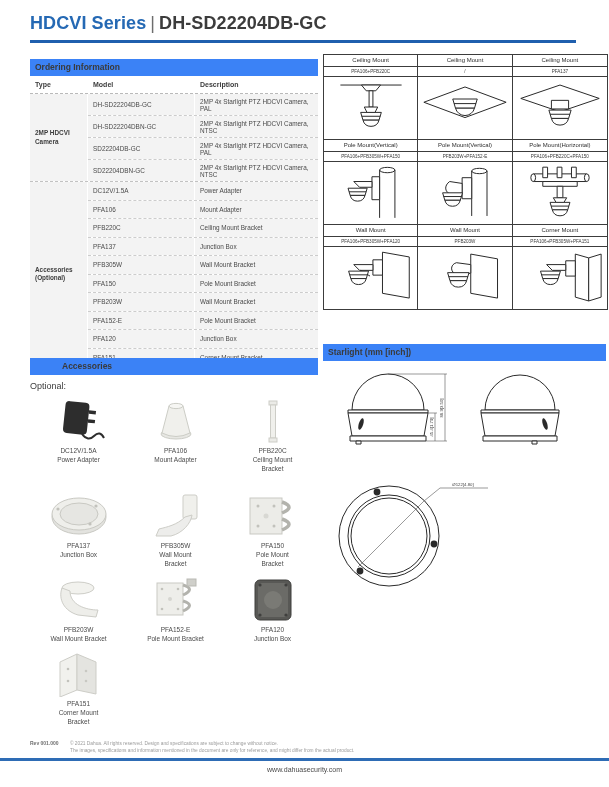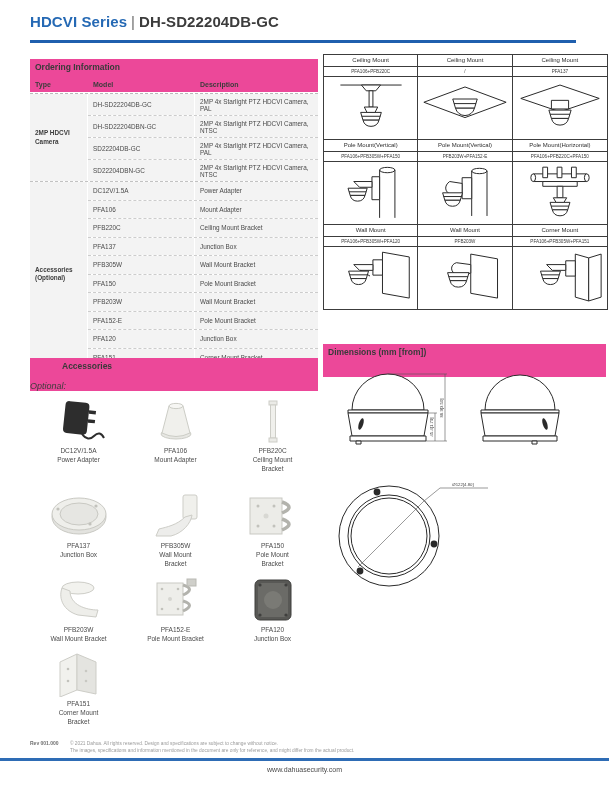--- a/index.html
+++ b/index.html
@@ -1,27 +1,27 @@
 <!DOCTYPE html>
 <html><head>
 <meta charset="utf-8">
 <style>
   html,body{margin:0;padding:0;background:#fff;}
   .page{position:relative;width:609px;height:787px;background:#fff;overflow:hidden;
         font-family:"Liberation Sans",sans-serif;color:#4a4a4a;}
 
   
-  .hdr{position:absolute;left:30px;top:13px;font-size:15px;font-weight:bold;letter-spacing:.1px;}
+  .hdr{position:absolute;left:30px;top:13px;font-size:18px;font-weight:bold;letter-spacing:.1px;}
   .hdr .series{color:#2569b4;}
   .hdr .sep{color:#6d6d6d;padding:0 4px;font-weight:normal;}
   .hdr .model{color:#3c3c3c;}
   .hdr-rule{position:absolute;left:30px;top:40px;width:546px;height:3px;background:#1f5fae;}
 
   
-  .sec-bar{position:absolute;height:33px;line-height:17px;background:#ec4899;color:#3a3a3a;
+  .sec-bar{position:absolute;height:17px;line-height:17px;background:#3b82f6;color:#3a3a3a;
            font-size:8.5px;font-weight:bold;padding-left:5px;box-sizing:border-box;}
   .ordering-bar{left:30px;top:59px;width:288px;}
   .dim-bar{left:323px;top:344px;width:283px;}
   .acc-bar{left:30px;top:358px;width:288px;padding-left:32px;}
 
   
   .otable{position:absolute;left:30px;top:76px;width:288px;font-size:6.4px;color:#4a4a4a;}
   .ohead{display:flex;height:17px;align-items:center;border-bottom:1px dashed #b9b9b9;}
   .ohead .ocell{font-weight:bold;font-size:7px;color:#3c3c3c;background:none;}
   .ocell{padding-left:5px;box-sizing:border-box;display:flex;align-items:center;}
@@ -57,21 +57,21 @@
   .dim-svg{position:absolute;}
   .sv1{left:336px;top:370px;}
   .sv2{left:470px;top:370px;}
   .sv3{left:336px;top:476px;}
   .draw{fill:#fff;stroke:#2a2a2a;stroke-width:1;stroke-linejoin:round;}
   .thin{fill:none;stroke:#555;stroke-width:.6;}
   .dark{fill:#2a2a2a;stroke:none;}
   .dim-label{font-family:"Liberation Sans",sans-serif;font-size:4.3px;fill:#444;text-anchor:middle;}
 
   
-  .acc-sub{position:absolute;left:30px;top:381px;font-size:9px;color:#3c3c3c;font-style:italic;}
+  .acc-sub{position:absolute;left:30px;top:381px;font-size:9px;color:#3c3c3c;}
   .acc-grid{position:absolute;left:30px;top:398px;width:291px;display:grid;
             grid-template-columns:97px 97px 97px;grid-template-rows:95px 84px 74px 90px;}
   .acc-item{display:flex;flex-direction:column;align-items:center;}
   .acc-img{height:46px;display:flex;align-items:flex-end;justify-content:center;margin-bottom:3px;}
   .acc-model{font-size:6.5px;color:#4a4a4a;text-align:center;line-height:1.35;}
   .acc-name{font-size:6.5px;color:#4a4a4a;text-align:center;line-height:1.35;max-width:56px;}
   .acc-item:nth-child(n+7):nth-child(-n+9) .acc-name{max-width:82px;}
 
   
   .rev{position:absolute;left:30px;top:740px;font-size:5px;font-weight:bold;color:#6f6f6f;}
@@ -316,21 +316,21 @@
             <g transform="translate(36,29) scale(1.3)">
               <path d="M-8,-4 L8,-4 L6.2,2 L-6.2,2 Z"></path>
               <path d="M-6.2,2 A6.4,6.4 0 0 0 6.2,2 Z"></path>
               <line x1="-7.2" y1="-1" x2="7.2" y2="-1"></line>
             </g>
           </svg>
         </div>
       </div>
     </div>
 
-  <div class="sec-bar dim-bar">Dimensions (mm [from])</div>
+  <div class="sec-bar dim-bar">Starlight (mm [inch])</div>
 
   <svg class="dim-svg sv1" width="118" height="78" viewBox="0 0 118 78">
     <path class="draw" d="M16,40 A36,36 0 0 1 88,40 L16,40 Z"></path>
     <path class="draw" d="M12,40 L92,40 L92,43 L12,43 Z"></path>
     <path class="draw" d="M12,43 L92,43 L88,66 L16,66 Z"></path>
     <path class="draw" d="M14,66 L90,66 L90,71 L14,71 Z"></path>
     <rect class="draw" x="20" y="71" width="5" height="3"></rect>
     <ellipse class="dark" cx="25" cy="54" rx="2.2" ry="6" transform="rotate(18 25 54)"></ellipse>
     <line class="thin" x1="92" y1="43" x2="101" y2="43"></line>
     <line class="thin" x1="90" y1="71" x2="111" y2="71"></line>

